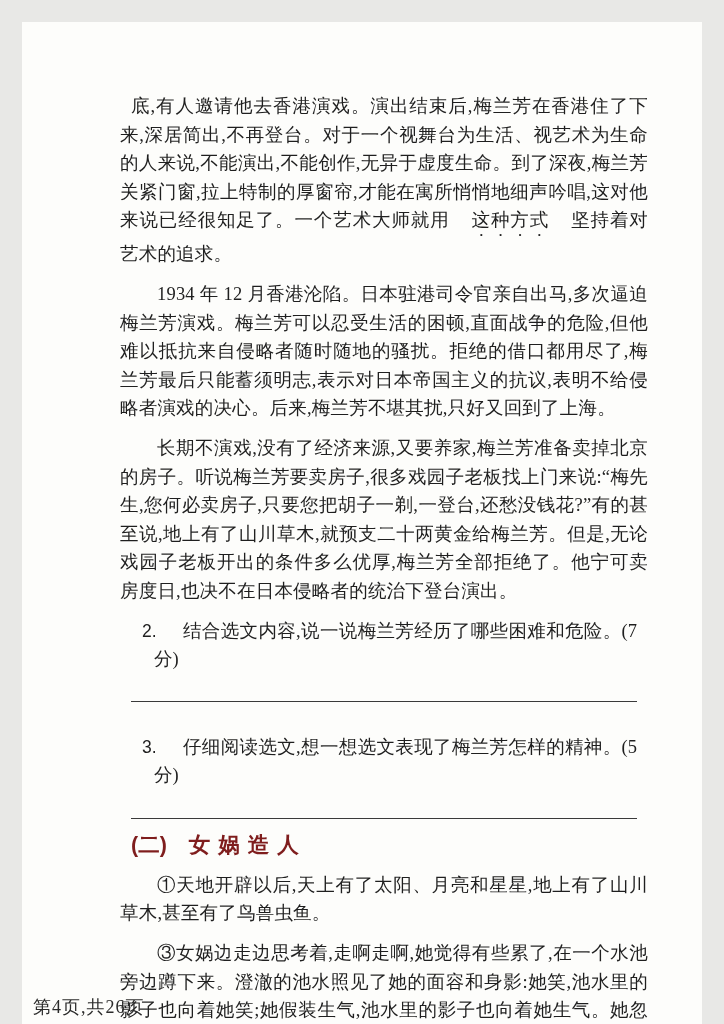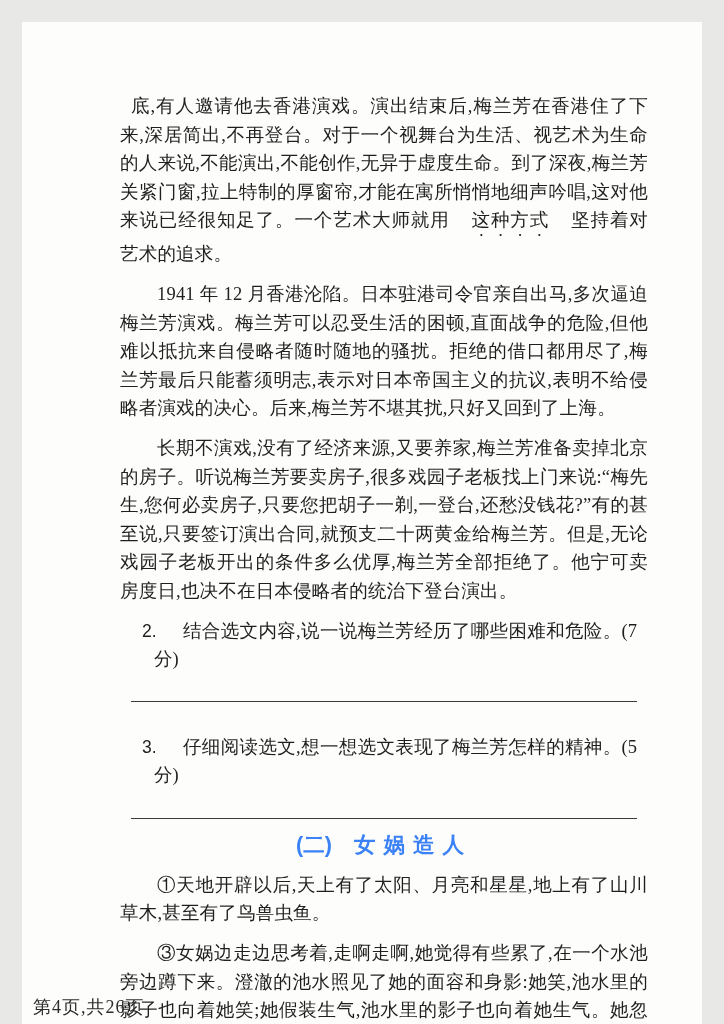--- a/index.html
+++ b/index.html
@@ -45,26 +45,25 @@
   }
   .answer-line {
     height: 0;
     border-bottom: 1.6px solid #3a3a3a;
     margin-top: 27px;
   }
   .answer-line.second { margin-top: 28px; }
   .gap-after-line { height: 9px; }
   .section-heading {
     margin-top: 7px;
-    text-align: center;
     font-family: "Liberation Sans", "DejaVu Sans", sans-serif;
     font-weight: 700;
     font-size: 21.5px;
     line-height: 30px;
-    color: #3b82f6;
+    color: #7f1d1d;
     margin-bottom: 4px;
   }
   .section-heading .spaced { letter-spacing: 8px; }
   .footer {
     position: absolute;
     bottom: 16px;
     left: 0;
     width: 100%;
     text-align: left;
     font-size: 18px;
@@ -73,23 +72,23 @@
   }
 </style>
 </head>
 <body>
 
 <div class="page">
   <div class="content">
 
     <p class="body-par"><span>底,有人邀请他去香港演戏。演出结束后,梅兰芳在香港住了下来,深居简出,不再登台。对于一个视舞台为生活、视艺术为生命的人来说,不能演出,不能创作,无异于虚度生命。到了深夜,梅兰芳关紧门窗,拉上特制的厚窗帘,才能在寓所悄悄地细声吟唱,这对他来说已经很知足了。一个艺术大师就用</span><span class="em-dots">这种方式</span><span>坚持着对艺术的追求。</span></p>
 
-    <p class="body-par indent">1941 年 12 月香港沦陷。日本驻港司令官亲自出马,多次逼迫梅兰芳演戏。梅兰芳可以忍受生活的困顿,直面战争的危险,但他难以抵抗来自侵略者随时随地的骚扰。拒绝的借口都用尽了,梅兰芳最后只能蓄须明志,表示对日本帝国主义的抗议,表明不给侵略者演戏的决心。后来,梅兰芳不堪其扰,只好又回到了上海。</p>
+    <p class="body-par indent">1934 年 12 月香港沦陷。日本驻港司令官亲自出马,多次逼迫梅兰芳演戏。梅兰芳可以忍受生活的困顿,直面战争的危险,但他难以抵抗来自侵略者随时随地的骚扰。拒绝的借口都用尽了,梅兰芳最后只能蓄须明志,表示对日本帝国主义的抗议,表明不给侵略者演戏的决心。后来,梅兰芳不堪其扰,只好又回到了上海。</p>
 
-    <p class="body-par indent">长期不演戏,没有了经济来源,又要养家,梅兰芳准备卖掉北京的房子。听说梅兰芳要卖房子,很多戏园子老板找上门来说:“梅先生,您何必卖房子,只要您把胡子一剃,一登台,还愁没钱花?”有的甚至说,只要签订演出合同,就预支二十两黄金给梅兰芳。但是,无论戏园子老板开出的条件多么优厚,梅兰芳全部拒绝了。他宁可卖房度日,也决不在日本侵略者的统治下登台演出。</p>
+    <p class="body-par indent">长期不演戏,没有了经济来源,又要养家,梅兰芳准备卖掉北京的房子。听说梅兰芳要卖房子,很多戏园子老板找上门来说:“梅先生,您何必卖房子,只要您把胡子一剃,一登台,还愁没钱花?”有的甚至说,地上有了山川草木,就预支二十两黄金给梅兰芳。但是,无论戏园子老板开出的条件多么优厚,梅兰芳全部拒绝了。他宁可卖房度日,也决不在日本侵略者的统治下登台演出。</p>
 
     <div class="questions">
 
       <div class="question"><span class="q-num">2.</span><span>结合选文内容,说一说梅兰芳经历了哪些困难和危险。(7 分)</span></div>
 
       <div class="answer-line"></div>
       <div class="gap-after-line"></div>
 
       <div class="question"><span class="q-num">3.</span><span>仔细阅读选文,想一想选文表现了梅兰芳怎样的精神。(5 分)</span></div>
 

